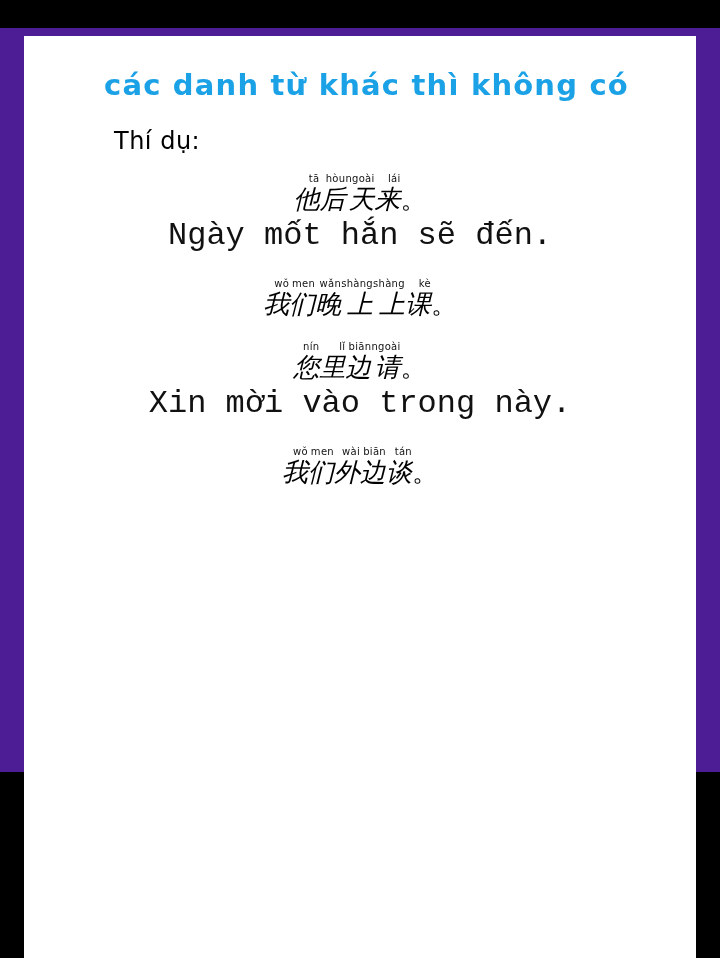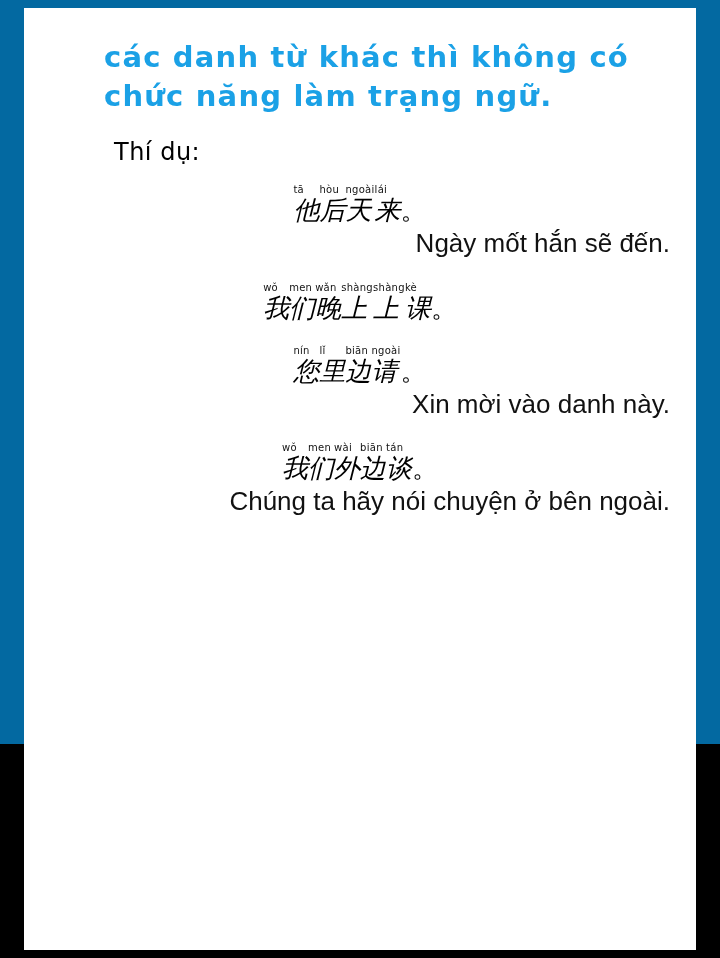--- a/index.html
+++ b/index.html
@@ -10,21 +10,22 @@
   body {
     width: 720px;
     height: 958px;
     font-family: "Liberation Sans", sans-serif;
     overflow: hidden;
   }
   .screen {
     position: relative;
     width: 720px;
     height: 744px;
-    background: #0369a1;
+    background: #4c1d95;
+    margin-top: 28px;
   }
   .page {
     position: absolute;
     left: 24px;
     top: 8px;
     width: 672px;
     height: 942px;
     background: #ffffff;
   }
   .content {
@@ -57,21 +58,21 @@
   .pair {
     margin-bottom: 6px;
   }
   .hanzi-block {
     display: inline-block;
     text-align: left;
     white-space: nowrap;
   }
   .char-group {
     display: inline-block;
-    text-align: left;
+    text-align: right;
     vertical-align: bottom;
   }
   .pinyin {
     display: block;
     font-family: "DejaVu Sans", sans-serif;
     font-size: 10px;
     color: #111111;
     line-height: 11px;
     letter-spacing: 0.3px;
   }
@@ -80,41 +81,39 @@
     font-family: "DejaVu Serif", serif;
     font-size: 26px;
     color: #000000;
     line-height: 30px;
     font-style: italic;
   }
   .punct .hanzi {
     font-style: normal;
   }
   .viet {
-    font-family: Liberation Sans, sans-serif;
-    font-size: 26px;
+    font-family: Liberation Mono, monospace;
+    font-size: 32px;
     color: #111111;
     margin: 2px 0 0 0;
     line-height: 1.25;
-    text-align: right;
   }
   .sep {
     height: 16px;
   }
 </style>
 </head>
 <body>
 
 <div class="screen">
   <div class="page">
     <div class="content">
 
       <h1 class="heading">
         <span>các danh từ khác thì không có</span>
-        <span class="line2">chức năng làm trạng ngữ.</span>
       </h1>
 
       <div class="example-label">Thí dụ:</div>
 
       <div class="examples">
 
         <div class="pair">
           <div class="hanzi-block">
             <span class="char-group">
               <span class="pinyin">tā</span>
@@ -179,21 +178,21 @@
               <span class="pinyin">biān</span>
               <span class="hanzi">边</span>
             </span><span class="char-group">
               <span class="pinyin">ngoài</span>
               <span class="hanzi">请</span>
             </span><span class="char-group punct">
               <span class="pinyin"></span>
               <span class="hanzi">。</span>
             </span>
           </div>
-          <p class="viet">Xin mời vào danh này.</p>
+          <p class="viet">Xin mời vào trong này.</p>
         </div>
 
         <div class="sep"></div>
 
         <div class="pair">
           <div class="hanzi-block">
             <span class="char-group">
               <span class="pinyin">wǒ</span>
               <span class="hanzi">我</span>
             </span><span class="char-group">
@@ -206,19 +205,18 @@
               <span class="pinyin">biān</span>
               <span class="hanzi">边</span>
             </span><span class="char-group">
               <span class="pinyin">tán</span>
               <span class="hanzi">谈</span>
             </span><span class="char-group punct">
               <span class="pinyin"></span>
               <span class="hanzi">。</span>
             </span>
           </div>
-          <p class="viet">Chúng ta hãy nói chuyện ở bên ngoài.</p>
         </div>
 
       </div>
     </div>
   </div>
 </div>
 
 </body></html>

